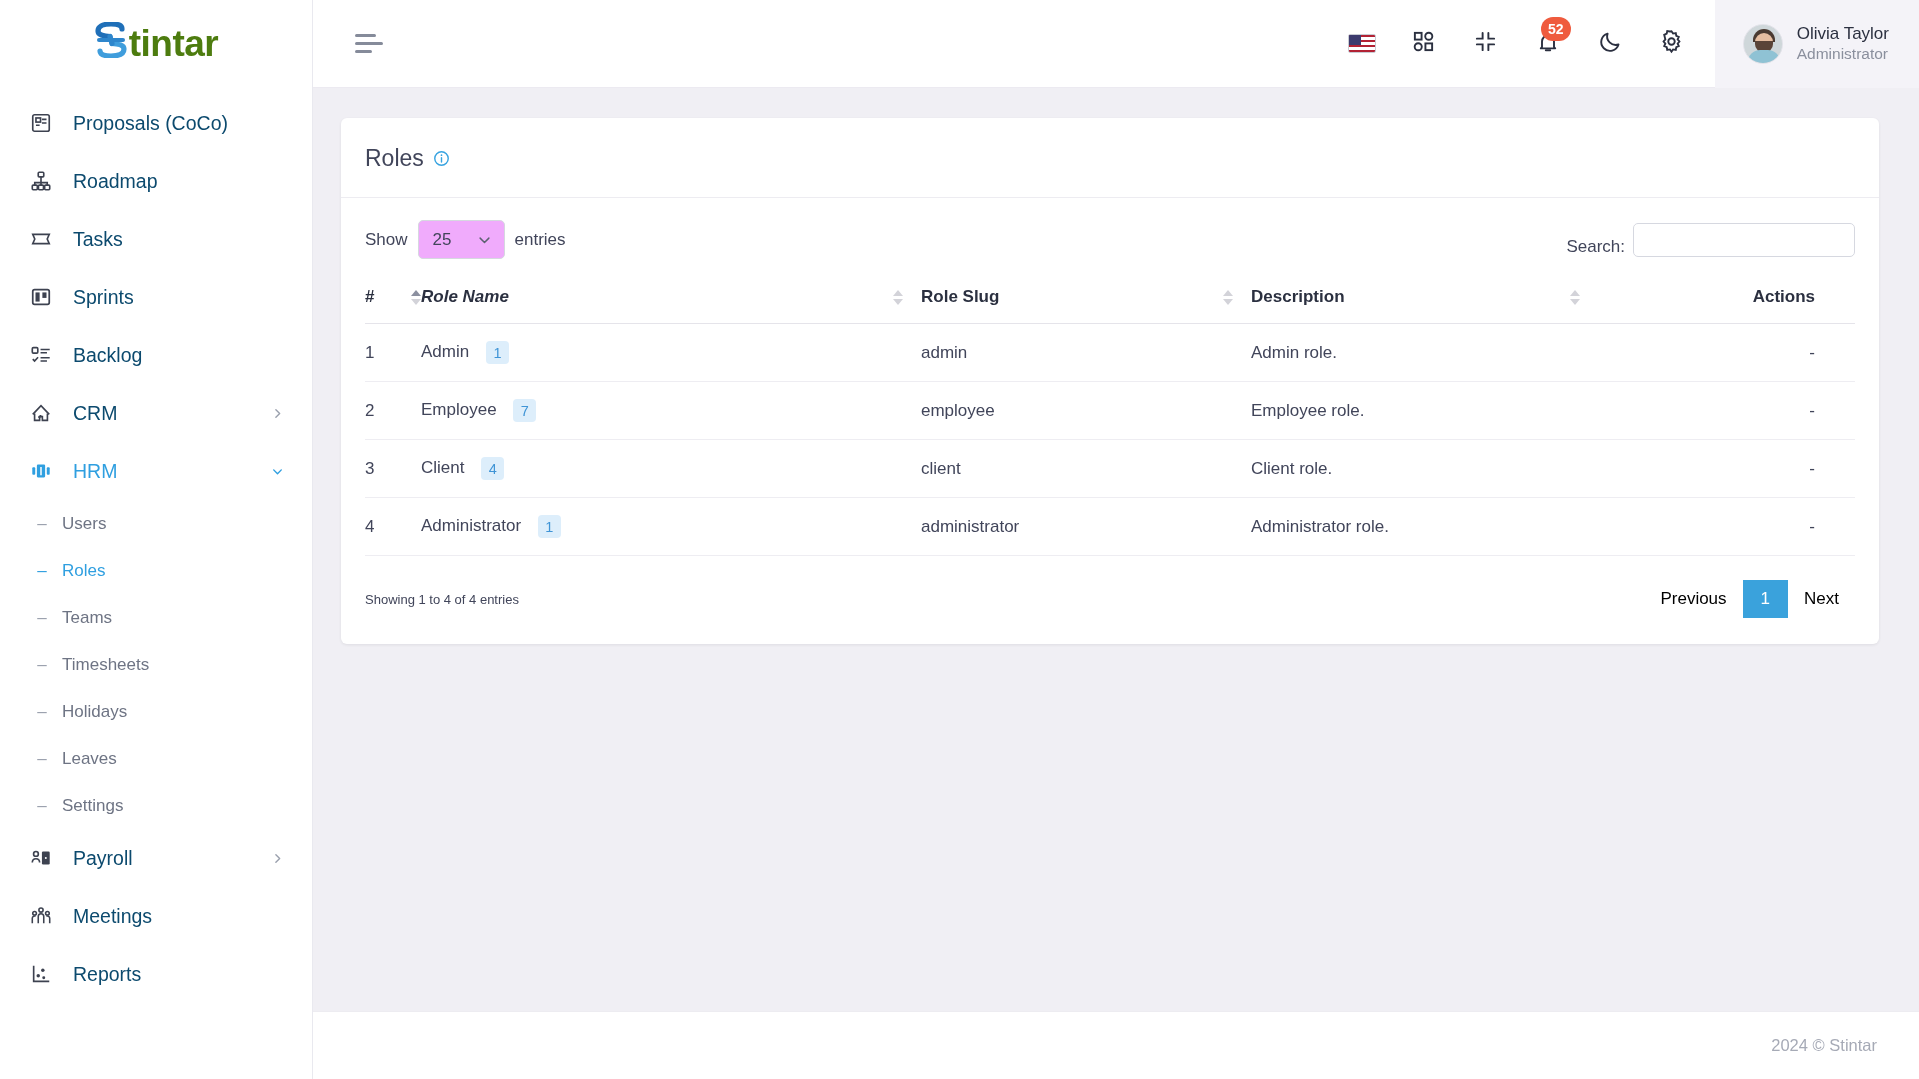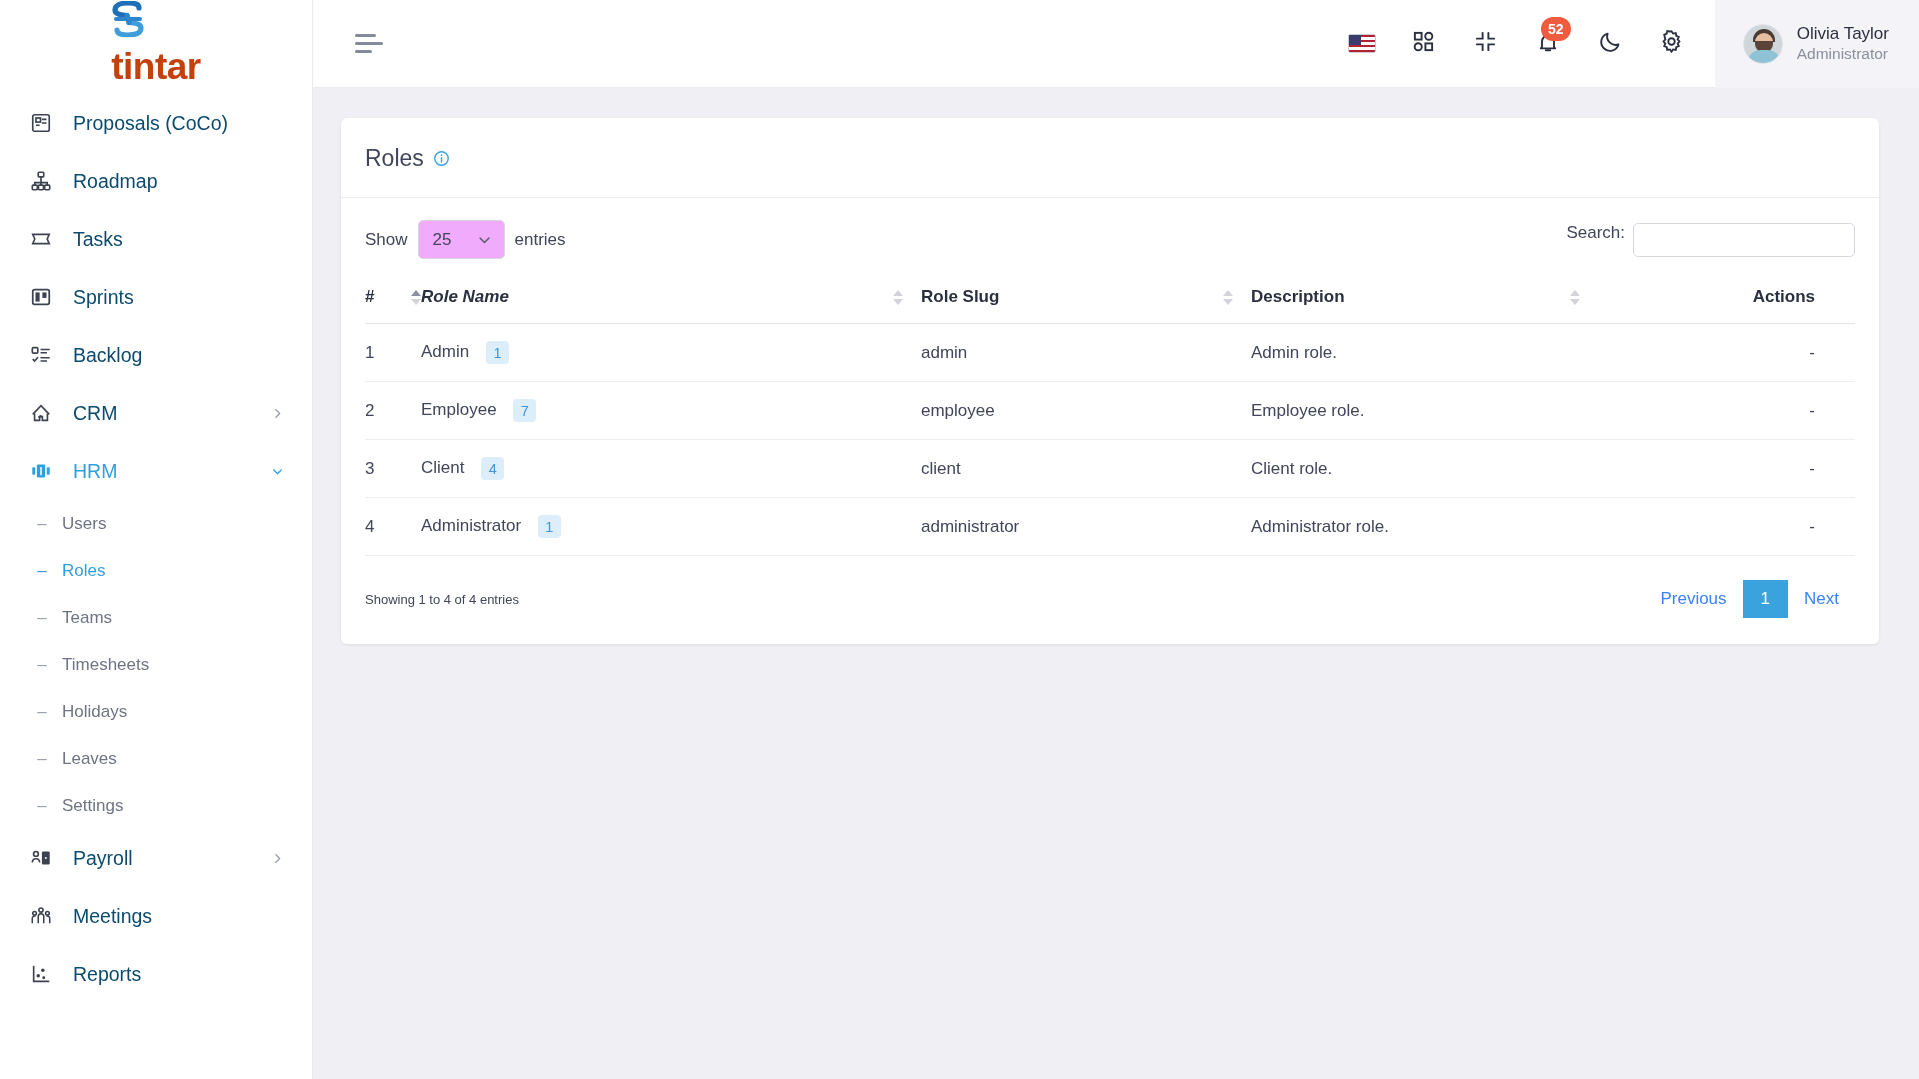--- a/index.html
+++ b/index.html
@@ -19,22 +19,22 @@
     flex: 0 0 313px;
     overflow: hidden;
     position: relative;
   }
   .brand {
     height: 88px;
     display: flex; align-items: center; justify-content: center;
   }
   .brand-text {
     font-size: 37px; font-weight: 700; letter-spacing: -0.5px;
-    color: #c2410c;
-    display: flex;  flex-direction: column;
+    color: #4d7c0f;
+    display: flex; align-items: center;
   }
   .brand-s { margin-right: 1px; display: inline-block; }
   .nav { padding-top: 6px; }
   .nav-item {
     display: flex; align-items: center;
     height: 58px;
     padding: 0 28px 0 28px;
     color: #0c4a6e;
     font-size: 19.5px;
     cursor: pointer;
@@ -174,21 +174,21 @@
     font-family: "Liberation Sans", sans-serif;
     font-size: 17px; color: #41455a;
     padding: 9px 42px 9px 14px;
     border: 1px solid #d6d8e0; border-radius: 5px;
     background: #f0abfc; cursor: pointer;
   }
   .sel-chev {
     position: absolute; right: 13px; top: 50%; transform: translateY(-50%);
     pointer-events: none; color: #5c6170; display: flex;
   }
-  .search-wrap { display: flex; align-items: flex-start; gap: 8px; font-size: 17px; color: #41455a; }
+  .search-wrap { display: flex; align-items: flex-end; gap: 8px; font-size: 17px; color: #41455a; }
   .search-input {
     width: 222px; height: 34px;
     border: 1px solid #d6d8e0; border-radius: 5px;
     padding: 0 10px; font-size: 16px; outline: none;
     font-family: "Liberation Sans", sans-serif;
     color: #41455a;
   }
 
   table { width: 100%; border-collapse: collapse; }
   thead th {
@@ -225,21 +225,21 @@
     vertical-align: middle;
   }
 
   .card-foot {
     display: flex; align-items: center; justify-content: space-between;
     padding: 24px 24px 26px 24px;
   }
   .foot-info { font-size: 13px; color: #41455a; }
   .pager { display: flex; align-items: center; }
   .pg {
-    font-size: 17px; color: #3b82f6;
+    font-size: 17px; color: #000000;
     padding: 9px 16px; cursor: pointer; user-select: none;
   }
   .pg.num { color: #8a8f9d; padding: 9px 18px; }
   .pg.num.active { background: #3aa2dc; color: #fff; }
 
   .footer {
     height: 68px; flex: 0 0 68px;
     background: #ffffff;
     border-top: 1px solid #edecf1;
     display: flex; align-items: center; justify-content: flex-end;
@@ -646,14 +646,17 @@
           <div class="pager">
             <span class="pg">Previous</span>
             <span class="pg num active">1</span>
             <span class="pg">Next</span>
           </div>
         </div>
 
       </section>
     </main>
 
+    <footer class="footer">
+      <span>2024 © Stintar</span>
+    </footer>
   </div>
 </div>
 
 </body></html>

